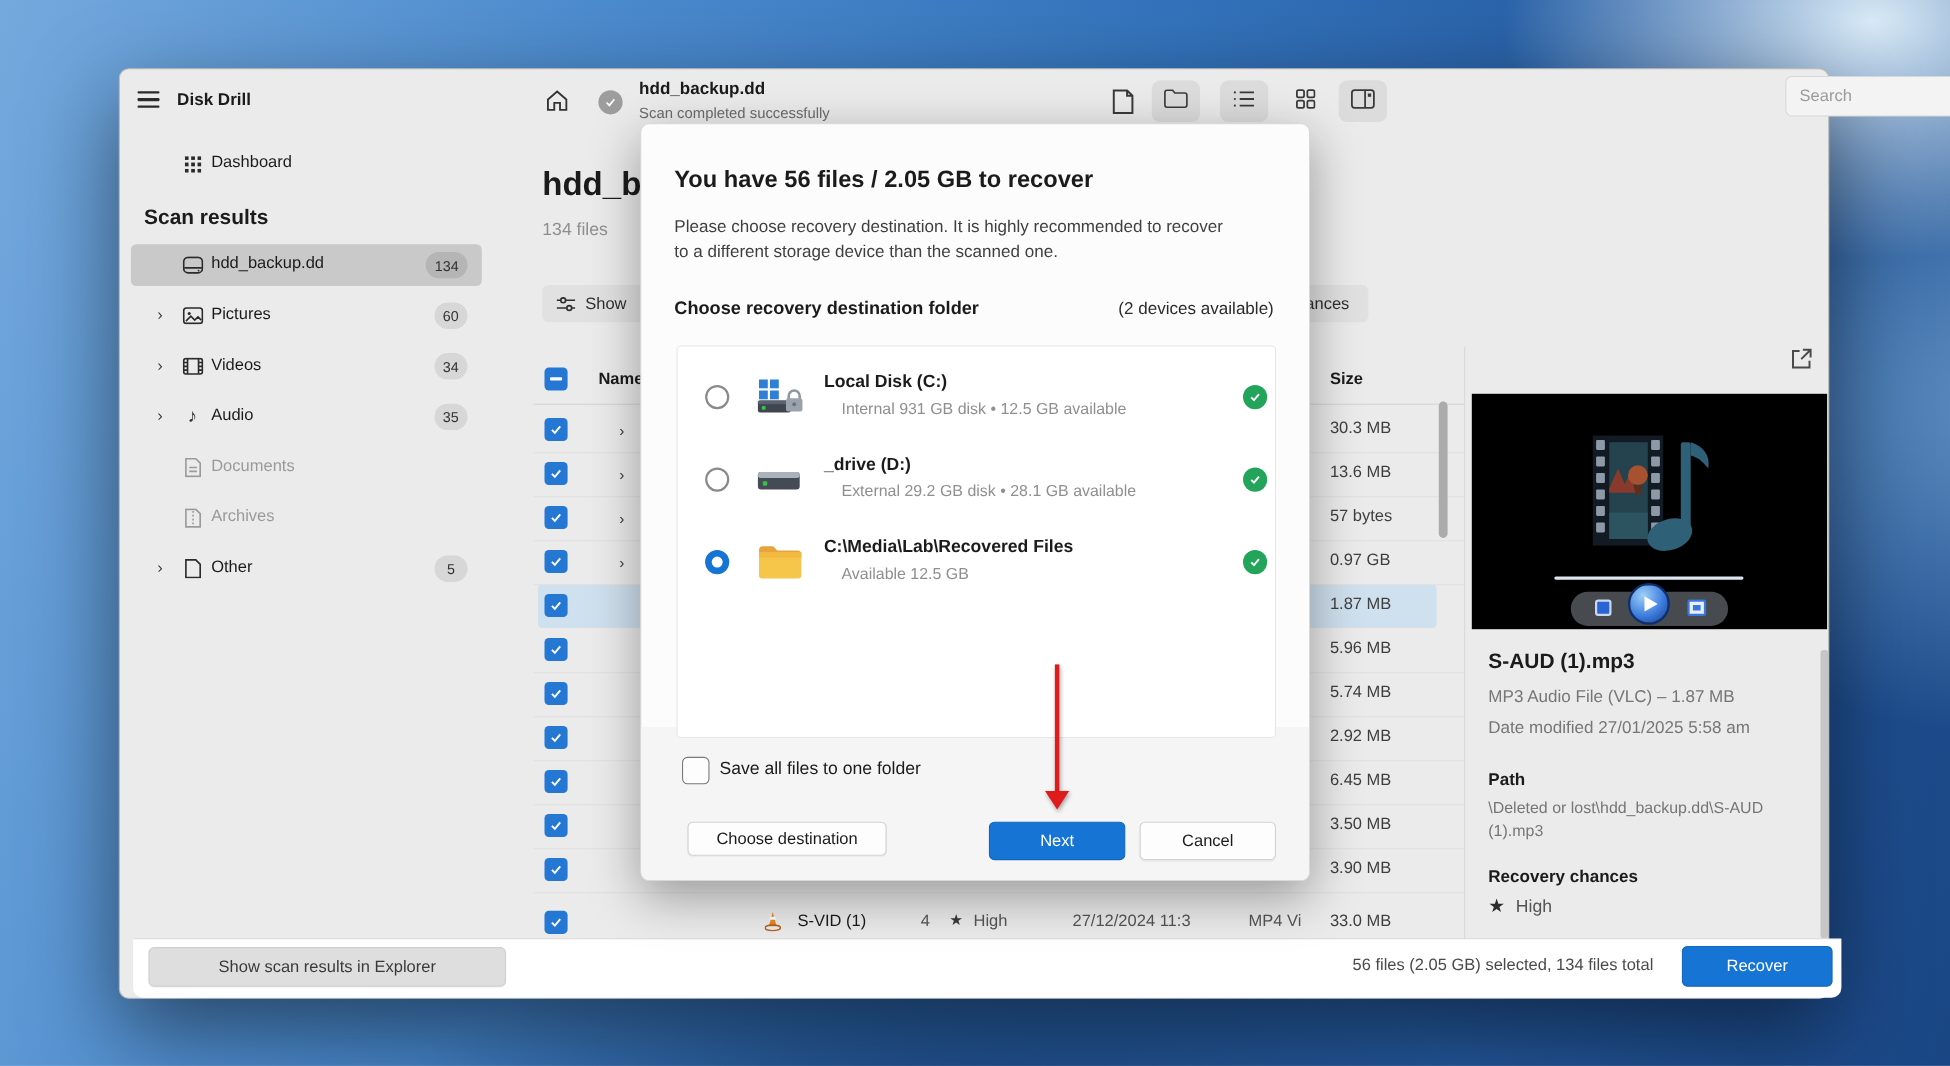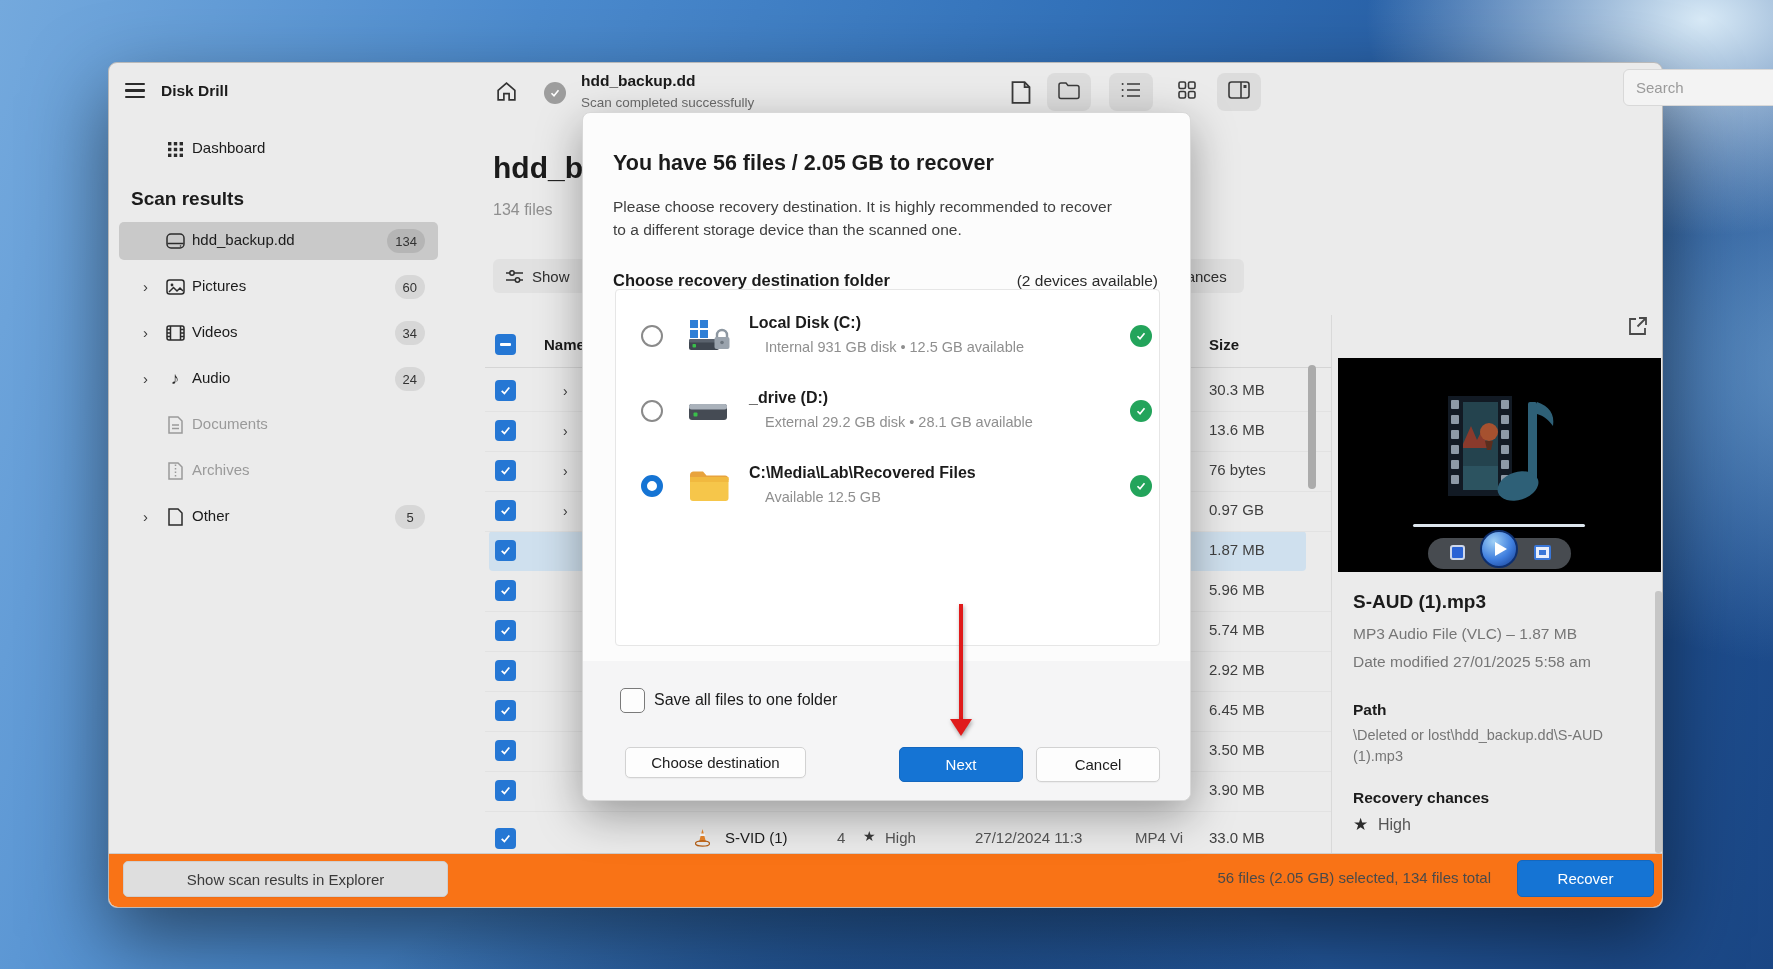--- a/index.html
+++ b/index.html
@@ -57,21 +57,21 @@
   .btn.pri{background:#1574d4;color:#fff;border:1px solid #1467be;}
   
   .modal{position:absolute;left:473px;top:49px;width:609px;height:689px;background:#fcfcfc;border:1px solid #d8d8d8;
     border-radius:8px;box-shadow:0 14px 45px rgba(0,0,0,.35);box-sizing:border-box;z-index:50;}
   .dest-name{font-size:16px;font-weight:600;}
   .dest-sub{font-size:14.5px;color:#8f8f8f;margin-top:3px;margin-left:16px;}
   .radio{width:22px;height:22px;border-radius:50%;border:2px solid #8a8a8a;background:#fff;box-sizing:border-box;}
   .radio.on{border:6px solid #1574d4;}
   .gcheck{width:22px;height:22px;border-radius:50%;background:#23a45b;display:flex;align-items:center;justify-content:center;}
   
-  .bottombar{position:absolute;left:0;bottom:0;width:100%;height:53px;background:#f97316;border-top:1px solid #cdcdcd;
+  .bottombar{position:absolute;left:12px;bottom:0;width:100%;height:53px;background:#ffffff;border-top:1px solid #cdcdcd;
     border-radius:0 0 9px 9px;z-index:40;margin-top:12px;}
   
   .arrow-line{position:absolute;left:850px;top:541px;width:4px;height:116px;background:#e01b1b;z-index:60;
     filter:drop-shadow(1px 2px 2px rgba(0,0,0,.35));}
   .arrow-head{position:absolute;left:841px;top:656px;width:0;height:0;border-left:11px solid transparent;
     border-right:11px solid transparent;border-top:17px solid #e01b1b;z-index:60;
     filter:drop-shadow(1px 2px 2px rgba(0,0,0,.35));}
 </style>
 </head>
 <body>
@@ -141,21 +141,21 @@
           </svg>
       </span>
       <span class="side-label txt">Videos</span>
       <span class="badge">34</span>
     </div>
 
     <div class="side-item" style="top:297px;">
       <span class="chev">›</span>
       <span class="sicon" style="font-size:17px;color:#2b2b2b;">♪</span>
       <span class="side-label txt">Audio</span>
-      <span class="badge">24</span>
+      <span class="badge">35</span>
     </div>
 
     <div class="side-item muted" style="top:389px;">
       <span class="sicon">
         <svg width="15" height="18" viewBox="0 0 15 18" fill="none" stroke="#9a9a9a" stroke-width="1.5">
             <path d="M1 1h9l4 4v12H1z"></path>
             <path d="M7.5 2.5v1.6M7.5 6v1.6M7.5 9.5v1.6M7.5 13v1.6"></path>
           </svg>
       </span>
       <span class="side-label txt">Archives</span>
@@ -294,21 +294,21 @@
       <span class="fchev">›</span>
       <span class="fsize txt">13.6 MB</span>
     </div>
   <div class="frow" style="top:388px;">
       <span class="cb">
         <svg viewBox="0 0 24 24">
           <path d="M5 12.5l5 5 9-11" stroke="#fff" stroke-width="3.2" fill="none"></path>
         </svg>
       </span>
       <span class="fchev">›</span>
-      <span class="fsize txt">76 bytes</span>
+      <span class="fsize txt">57 bytes</span>
     </div>
   <div class="frow" style="top:428px;">
       <span class="cb">
         <svg viewBox="0 0 24 24">
           <path d="M5 12.5l5 5 9-11" stroke="#fff" stroke-width="3.2" fill="none"></path>
         </svg>
       </span>
       <span class="fchev">›</span>
       <span class="fsize txt">0.97 GB</span>
     </div>
@@ -465,21 +465,21 @@
 
   <div class="modal">
     <div class="abs" style="left:0;top:548px;width:100%;height:139px;background:#f5f5f6;border-radius:0 0 8px 8px;"></div>
 
     <div class="abs txt" style="left:30px;top:38px;font-size:21.5px;font-weight:700;">You have 56 files / 2.05 GB to recover</div>
     <div class="abs" style="left:30px;top:82px;width:505px;font-size:15.5px;line-height:23px;color:#3f3f3f;">Please choose recovery destination. It is highly recommended to recover to a different storage device than the scanned one.</div>
 
     <div class="abs txt" style="left:30px;top:158px;font-size:16.5px;font-weight:700;">Choose recovery destination folder</div>
     <div class="abs txt" style="right:32px;top:159px;font-size:15.5px;color:#2b2b2b;">(2 devices available)</div>
 
-    <div class="abs" style="left:32px;top:176px;width:545px;height:357px;background:#fff;border:1px solid #e6e6e6;border-radius:4px;box-sizing:border-box;">
+    <div class="abs" style="left:32px;top:201px;width:545px;height:357px;background:#fff;border:1px solid #e6e6e6;border-radius:4px;box-sizing:border-box;">
 
       <div class="abs" style="left:0;top:16px;width:100%;height:60px;">
         <span class="radio abs" style="left:25px;top:19px;"></span>
         <span class="abs" style="left:72px;top:12px;">
           <svg width="42" height="36" viewBox="0 0 42 36">
             <g fill="#2f7fd6">
                 <rect x="2" y="2" width="8" height="8"></rect>
                 <rect x="12" y="2" width="8" height="8"></rect>
                 <rect x="2" y="12" width="8" height="8"></rect>
                 <rect x="12" y="12" width="8" height="8"></rect>

